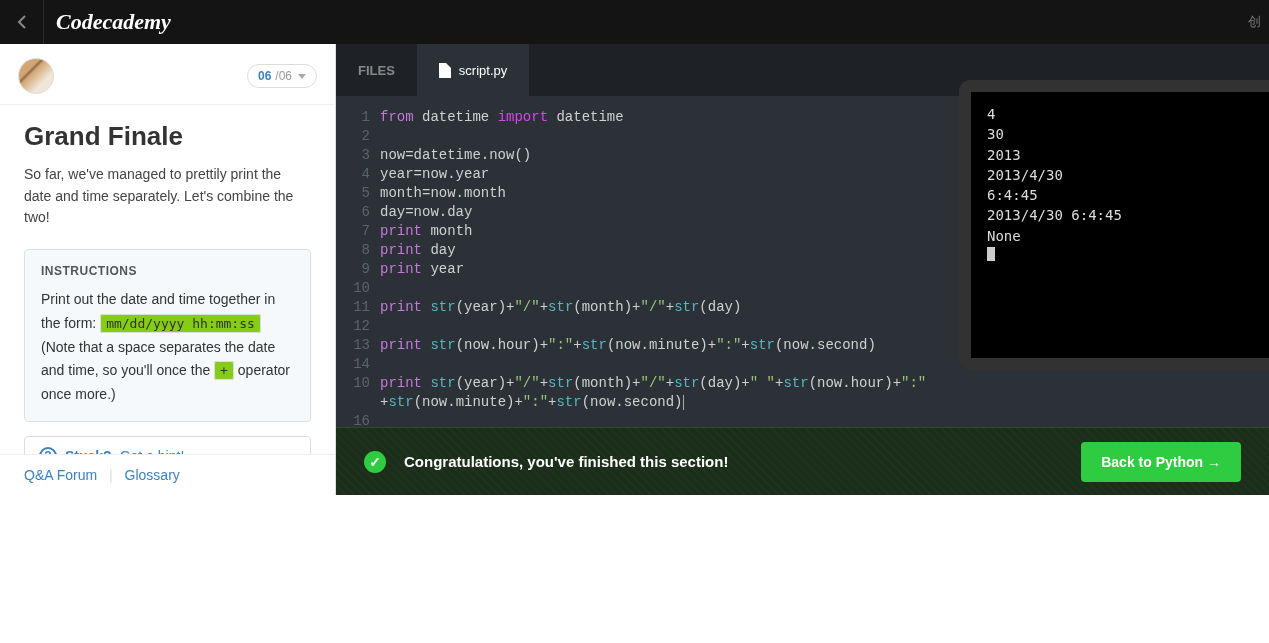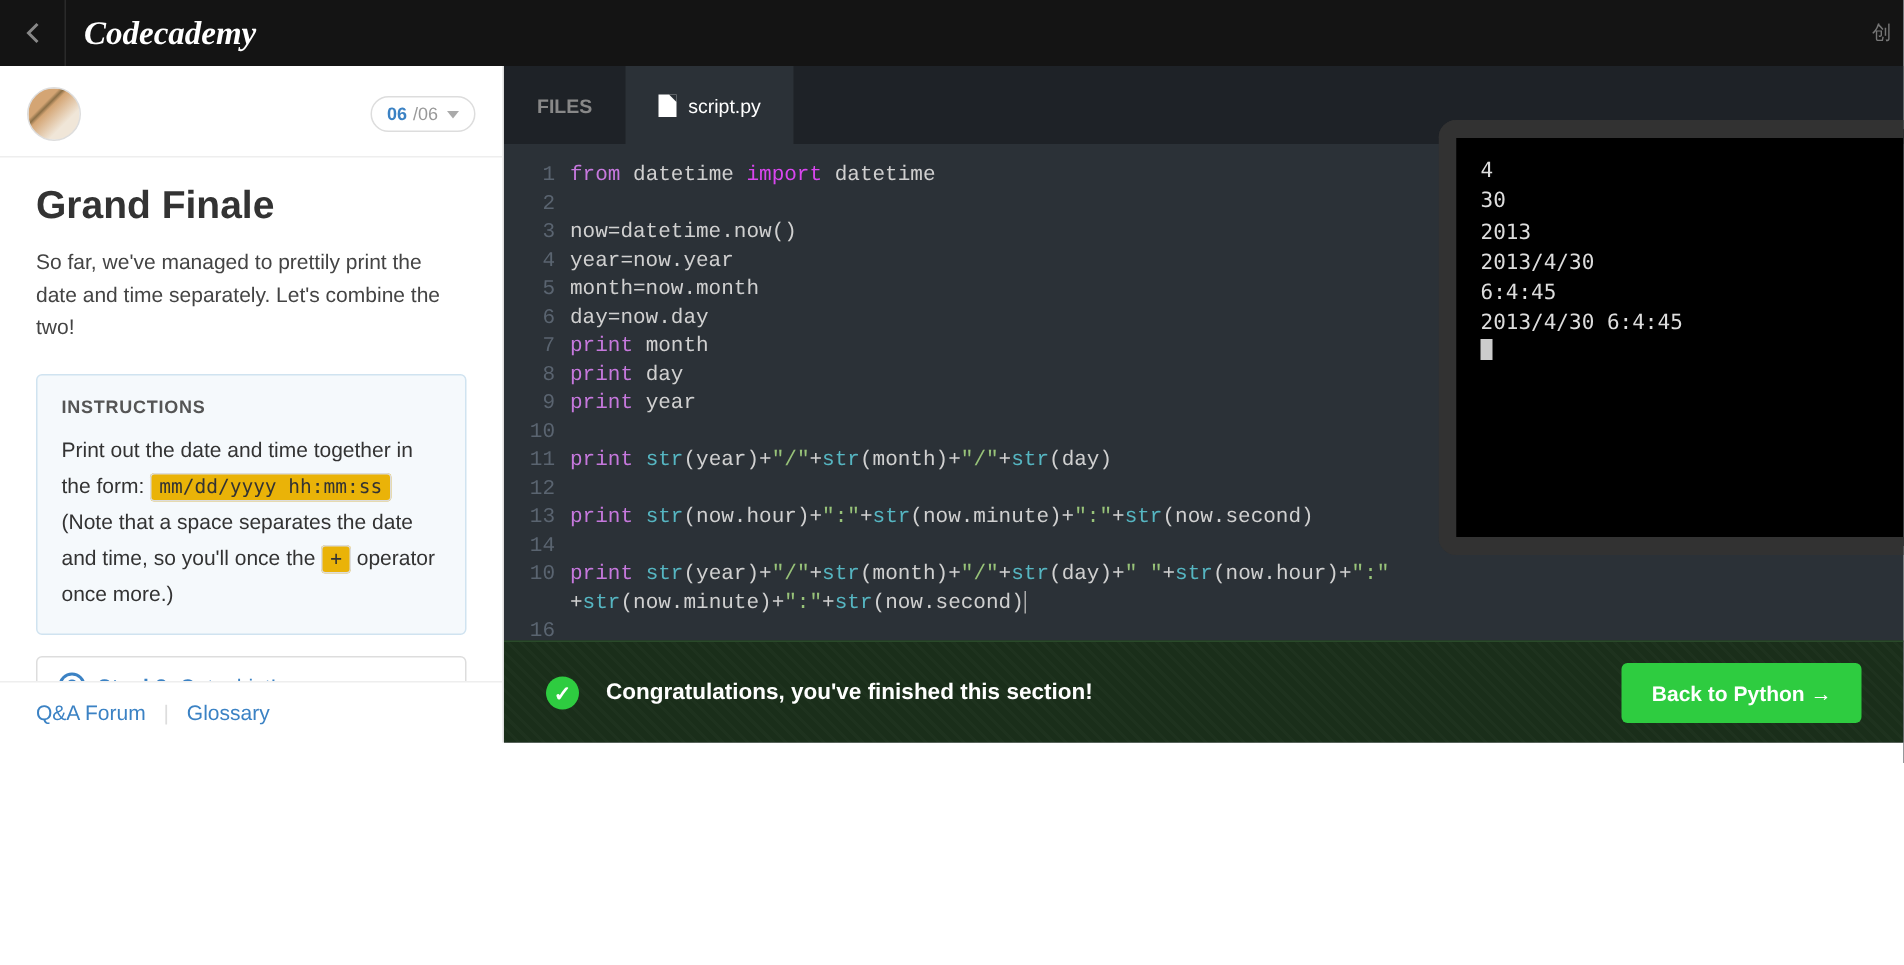--- a/index.html
+++ b/index.html
@@ -19,21 +19,21 @@
 .lesson-badge .num-cur { color: #3b82c4; font-weight: bold; }
 .chevd { width: 0; height: 0; border-left: 4px solid transparent; border-right: 4px solid transparent; border-top: 5px solid #aaa; margin-left: 2px; }
 
 .sidebar-content { padding: 16px 24px; flex: 1; overflow: auto; }
 .lesson-title { font-size: 26px; font-weight: bold; color: #333; margin-bottom: 12px; }
 .lesson-desc { font-size: 14px; color: #444; line-height: 1.55; margin-bottom: 20px; }
 
 .instructions-box { border: 1px solid #d0e3f0; background: #f5f9fc; border-radius: 4px; padding: 14px 16px; margin-bottom: 14px; }
 .instructions-heading { font-size: 12px; letter-spacing: 0.5px; font-weight: bold; color: #555; margin-bottom: 10px; }
 .instructions-text { font-size: 14px; color: #333; line-height: 1.7; }
-.instructions-text code { background: #eab308; border: 1px solid #ddd; padding: 1px 5px; border-radius: 3px; font-family: Consolas, monospace; font-size: 13px; }
+.instructions-text code { background: #84cc16; border: 1px solid #ddd; padding: 1px 5px; border-radius: 3px; font-family: Consolas, monospace; font-size: 13px; }
 
 .hint-box { border: 1px solid #ddd; border-radius: 4px; padding: 10px 14px; display: flex; align-items: center; gap: 8px; cursor: pointer; }
 .hint-icon { width: 18px; height: 18px; border: 2px solid #3b82c4; border-radius: 50%; color: #3b82c4; font-size: 12px; font-weight: bold; display: flex; align-items: center; justify-content: center; }
 .hint-stuck { color: #3b82c4; font-weight: bold; font-size: 14px; }
 .hint-get { color: #3b82c4; font-size: 14px; }
 
 .sidebar-footer { border-top: 1px solid #eee; padding: 12px 24px; font-size: 14px; }
 .sidebar-footer a { color: #3b82c4; text-decoration: none; cursor: pointer; }
 .sidebar-footer .sep { color: #ddd; margin: 0 8px; }
 
@@ -160,20 +160,21 @@
     </div>
 
     <div class="console-panel">
       <div id="console-lines">
           <div>4</div>
           <div>30</div>
           <div>2013</div>
           <div>2013/4/30</div>
           <div>6:4:45</div>
           <div>2013/4/30 6:4:45</div>
+          <div>None</div>
         </div>
       <span class="console-cursor"></span>
     </div>
 
     <div class="bottom-bar">
       <span class="check-icon">✓</span>
       <span class="congrats-text">Congratulations, you've finished this section!</span>
       <button class="back-btn">Back to Python →</button>
     </div>
   </div>

